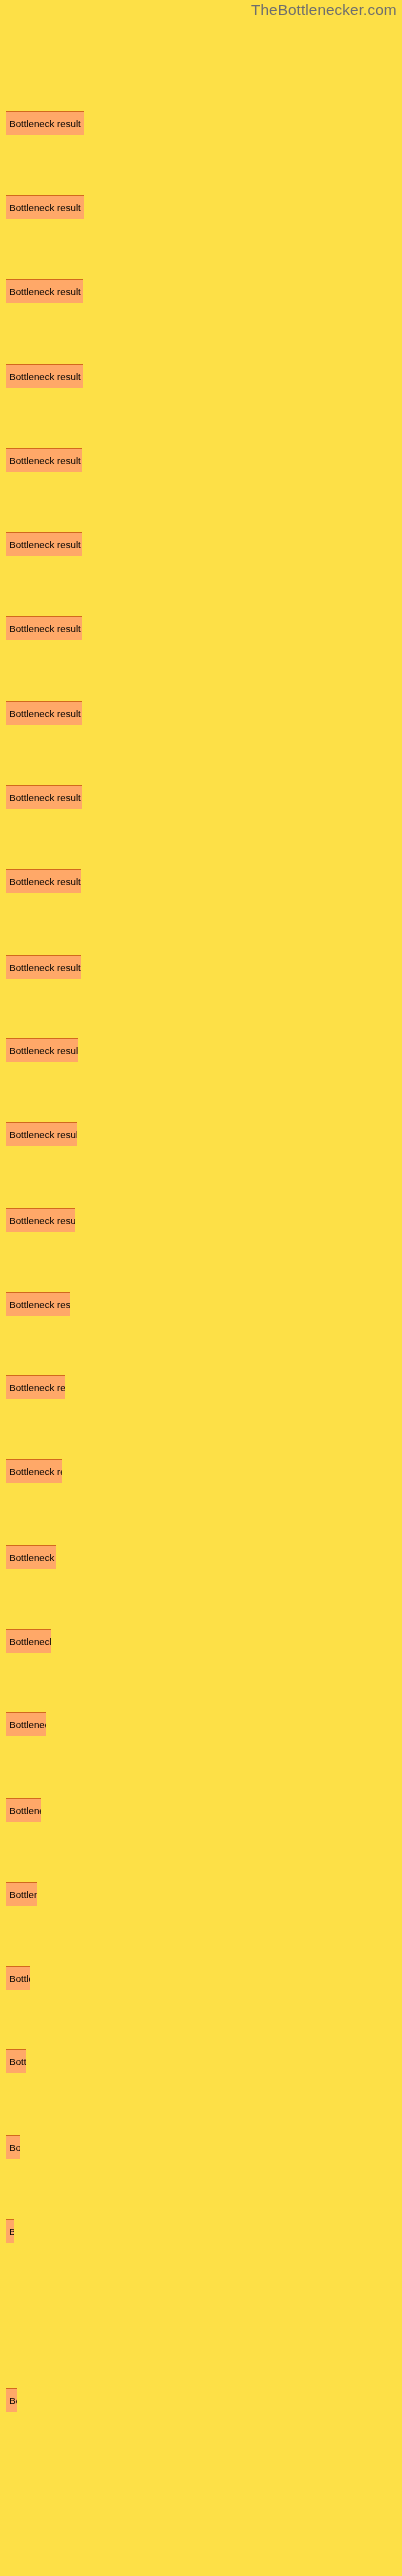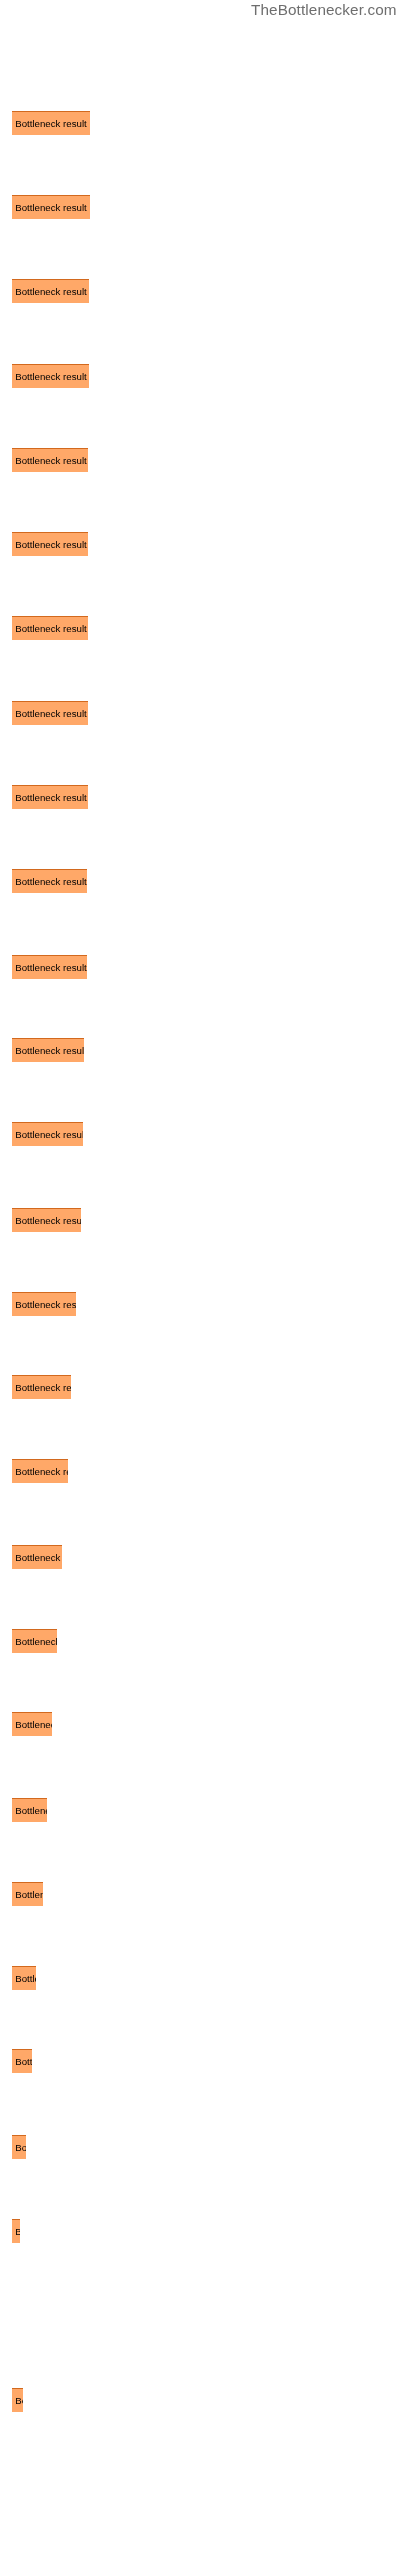--- a/index.html
+++ b/index.html
@@ -11,37 +11,37 @@
     width: 403px;
     height: 2576px;
     background: #000000;
     font-family: "Liberation Sans", sans-serif;
     overflow: hidden;
   }
   #chart-root {
     position: relative;
     width: 403px;
     height: 2576px;
-    background: #ffffff;
+    background: #fde047;
   }
   #watermark {
     position: absolute;
     top: 0.8px;
     right: 6.4px;
     font-family: "Liberation Sans", sans-serif;
     font-size: 15.3px;
     line-height: 17.7px;
     color: #6e6e6e;
     letter-spacing: 0.1px;
     white-space: nowrap;
     user-select: none;
   }
   #bars-layer {
     position: absolute;
-    left: 12px;
+    left: 6px;
     top: 0;
     width: 388px;
     height: 2576px;
   }
   .bar-row {
     position: absolute;
     left: 0;
     height: 24px;
   }
   .bar {

